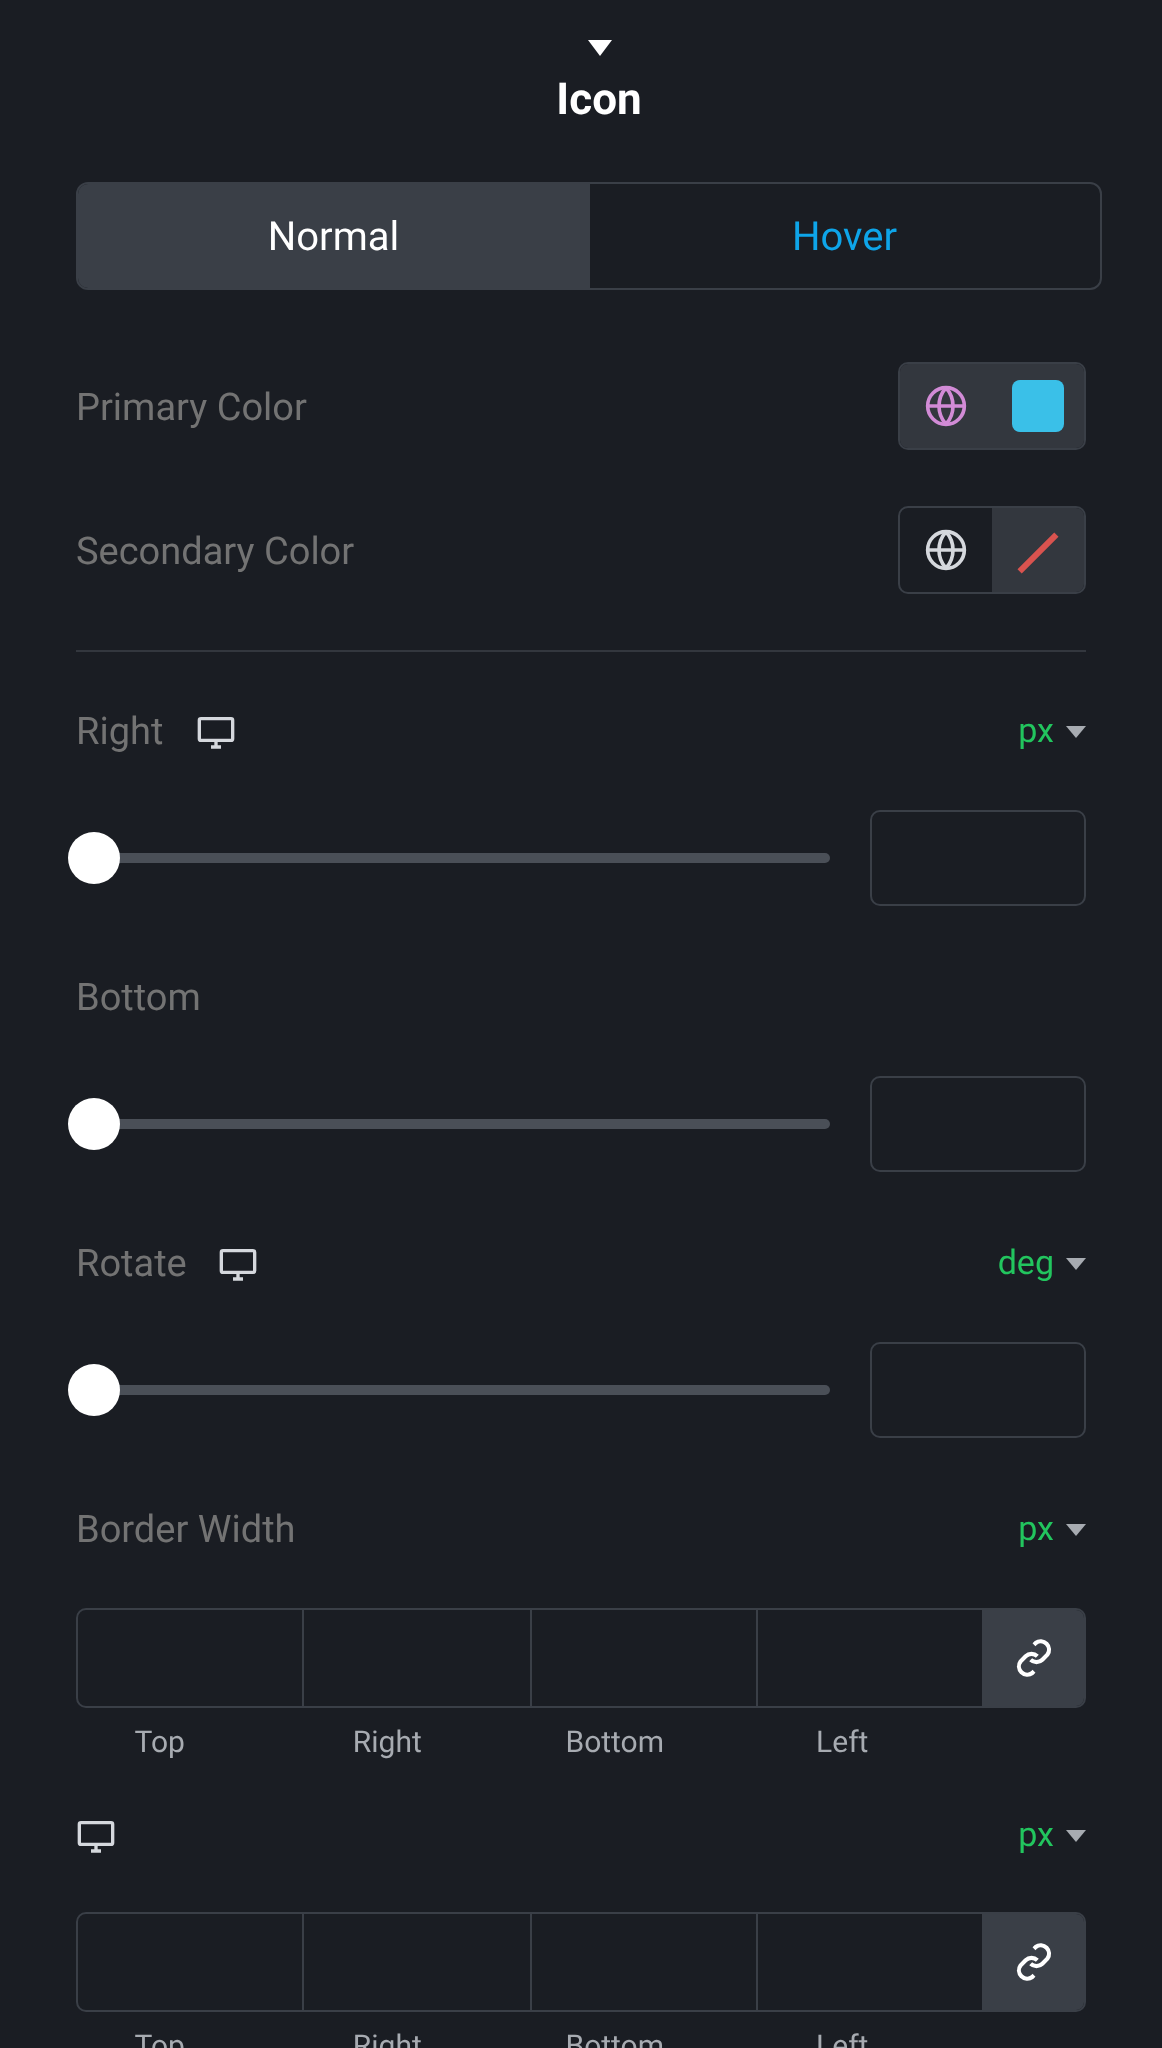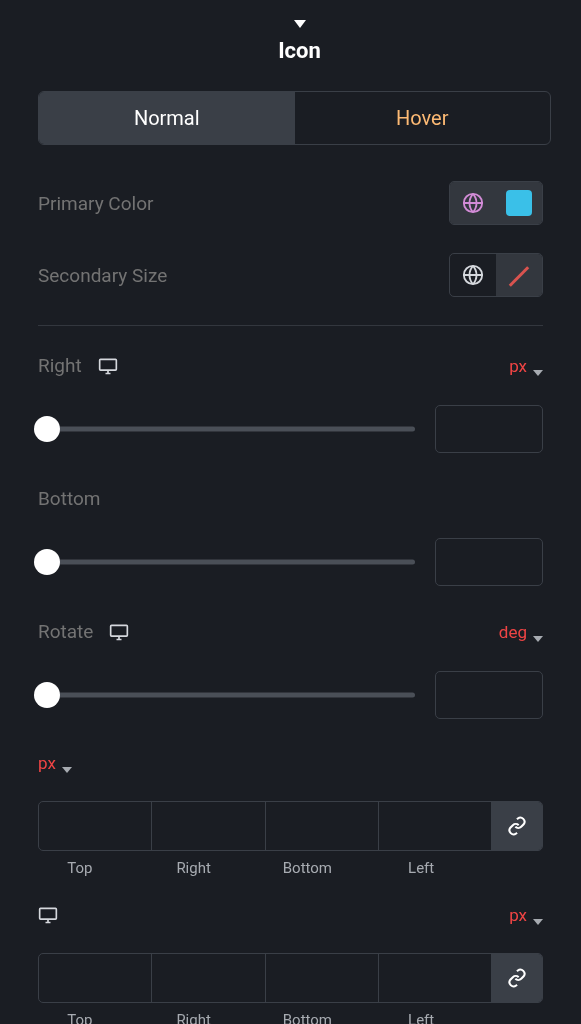--- a/index.html
+++ b/index.html
@@ -36,21 +36,21 @@
     border-radius: 6px;
     overflow: hidden;
     margin: 0 6px 36px 14px;
   }
   .tab {
     flex: 1;
     text-align: center;
     padding: 14px 0;
     font-size: 20px;
     cursor: pointer;
-    color: #fdba74;
+    color: #0ea5e9;
   }
   .tab.active {
     background: #3a3f47;
     color: #fff;
   }
   .row {
     display: flex;
     align-items: center;
     justify-content: space-between;
     margin: 0 14px 28px 14px;
@@ -94,25 +94,25 @@
     border-top: 3px solid #d9534f;
     transform: rotate(-45deg);
   }
   .divider {
     border: none;
     border-top: 1px solid #33373e;
     margin: 0 14px 28px 14px;
   }
   .unit-select {
     display: flex;
-    align-items: flex-end;
+    align-items: center;
     gap: 6px;
     font-size: 17px;
     cursor: pointer;
-    color: #ef4444;
+    color: #22c55e;
   }
   .chev-down {
     width: 0; height: 0;
     border-left: 5px solid transparent;
     border-right: 5px solid transparent;
     border-top: 6px solid #a7abb1;
   }
   .slider-row {
     display: flex;
     align-items: center;
@@ -204,21 +204,21 @@
           <path d="M2 12h20M12 2a15 15 0 0 1 0 20M12 2a15 15 0 0 0 0 20"></path>
         </svg>
     </div>
     <div class="color-btn active">
       <div class="swatch cyan"></div>
     </div>
   </div>
 </div>
 
 <div class="row">
-  <div class="row-label">Secondary Size</div>
+  <div class="row-label">Secondary Color</div>
   <div class="color-controls">
     <div class="color-btn">
       <svg width="22" height="22" viewBox="0 0 24 24" fill="none" stroke="#d5d8dd" stroke-width="2">
           <circle cx="12" cy="12" r="10"></circle>
           <path d="M2 12h20M12 2a15 15 0 0 1 0 20M12 2a15 15 0 0 0 0 20"></path>
         </svg>
     </div>
     <div class="color-btn active">
       <div class="no-color"></div>
     </div>
@@ -274,20 +274,21 @@
 </div>
 <div class="slider-row">
   <div class="slider">
     <div class="track"></div>
     <div class="thumb"></div>
   </div>
   <div class="num-input"></div>
 </div>
 
 <div class="row">
+  <div class="row-label">Border Width</div>
   <div class="unit-select">
     <span>px</span>
     <div class="chev-down"></div>
   </div>
 </div>
 <div class="quad-row">
   <div class="quad-inputs">
     <div class="quad-input"></div>
     <div class="quad-input"></div>
     <div class="quad-input"></div>

